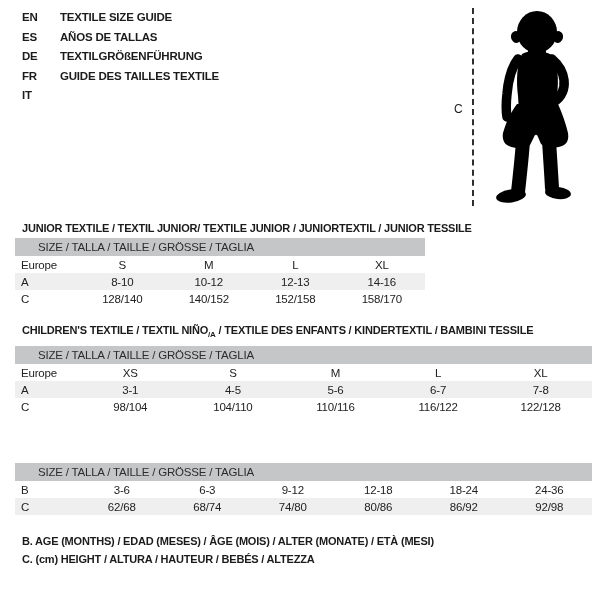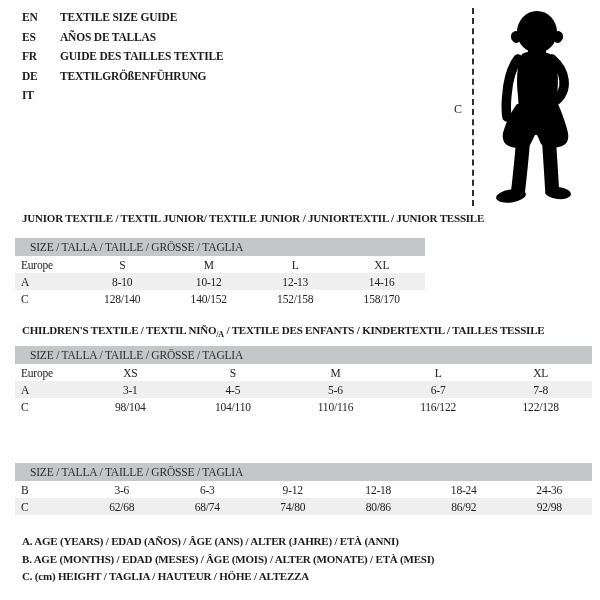--- a/index.html
+++ b/index.html
@@ -1,37 +1,37 @@
 <!DOCTYPE html>
 <html><head>
 <meta charset="utf-8">
 <style>
   * { margin:0; padding:0; box-sizing:border-box; }
   html,body { background:#ffffff; }
   .page {
     position:relative; width:600px; height:600px; background:#ffffff;
-    font-family:Liberation Serif, serif; color:#1b1b1b; overflow:hidden;
+    font-family:Liberation Sans, sans-serif; color:#1b1b1b; overflow:hidden;
   }
   
   .langs { position:absolute; left:22px; top:8px; }
   .lang-row { display:flex; font-weight:bold; font-size:11.5px; line-height:19.5px; letter-spacing:-0.2px; }
   .lang-code { width:38px; }
   
   .figure { position:absolute; left:450px; top:4px; width:148px; height:206px; }
   .c-label { position:absolute; left:4px; top:98px; font-size:12px; }
   .dash { position:absolute; left:22px; top:4px; height:198px; border-left:2px dashed #2e2e2e; }
   .baby { position:absolute; left:30px; top:2px; }
   
   .sec-title { position:absolute; left:22px; font-weight:bold; font-size:11px; letter-spacing:-0.2px; line-height:17px; white-space:nowrap; }
   .sec-title sub { font-size:8px; }
   
   .sizes-table { position:absolute; left:15px; border-collapse:collapse; table-layout:fixed; font-size:11.5px; letter-spacing:-0.2px; }
   .t1 { width:410px; } .t2 { width:577px; } .t3 { width:577px; }
   .sizes-table td { height:17px; text-align:center; vertical-align:middle; color:#222; }
-  .sizes-table tr.bar td { background:#c5c6c7; color:#2c2c2c; text-align:left; padding-left:15px; height:18px; }
+  .sizes-table tr.bar td { background:#c5c6c7; color:#2c2c2c; text-align:left; padding-left:23px; height:18px; }
   .sizes-table td.lbl { text-align:left; padding-left:6px; }
   .sizes-table col.c-lbl { width:64px; }
   .sizes-table tr.alt td { background:#f0eff0; }
   
   .notes { position:absolute; left:22px; top:533px; font-weight:bold; font-size:11px; letter-spacing:-0.2px; line-height:17.5px; }
 </style>
 </head>
 <body>
 
 <div class="page">
@@ -39,26 +39,26 @@
   <div class="langs">
     <div class="lang-row">
       <span class="lang-code">EN</span>
       <span class="lang-title">TEXTILE SIZE GUIDE</span>
     </div>
     <div class="lang-row">
       <span class="lang-code">ES</span>
       <span class="lang-title">AÑOS DE TALLAS</span>
     </div>
     <div class="lang-row">
+      <span class="lang-code">DE</span>
+      <span class="lang-title">TEXTILGRÖßENFÜHRUNG</span>
+    </div>
+    <div class="lang-row">
       <span class="lang-code">FR</span>
       <span class="lang-title">GUIDE DES TAILLES TEXTILE</span>
-    </div>
-    <div class="lang-row">
-      <span class="lang-code">DE</span>
-      <span class="lang-title">TEXTILGRÖßENFÜHRUNG</span>
     </div>
     <div class="lang-row">
       <span class="lang-code">IT</span>
     </div>
   </div>
 
   <div class="figure">
     <span class="c-label">C</span>
     <div class="dash"></div>
     <svg class="baby" width="114" height="200" viewBox="0 0 110 200" xmlns="http://www.w3.org/2000/svg">
@@ -74,21 +74,21 @@
       </g>
       <g fill="none" stroke="#000000" stroke-linecap="round">
         <path d="M36 53 C29 62 26 76 25 88 C24 97 24 105 25 111" stroke-width="9.5"></path>
         <path d="M70 53 C77 59 81 66 82 74 C83 83 79 91 72 96" stroke-width="9.5"></path>
         <path d="M41 135 C40 150 38 168 36 186" stroke-width="14"></path>
         <path d="M67 135 C68 150 69 164 70 182" stroke-width="14"></path>
       </g>
     </svg>
   </div>
 
-  <div class="sec-title" style="top:210px">JUNIOR TEXTILE / TEXTIL JUNIOR/ TEXTILE JUNIOR / JUNIORTEXTIL / JUNIOR TESSILE</div>
+  <div class="sec-title" style="top:220px">JUNIOR TEXTILE / TEXTIL JUNIOR/ TEXTILE JUNIOR / JUNIORTEXTIL / JUNIOR TESSILE</div>
   <table class="sizes-table t1" style="top:238px">
     <colgroup>
         <col class="c-lbl">
         <col>
         <col>
         <col>
         <col>
       </colgroup>
     <tbody>
       <tr class="bar">
@@ -112,21 +112,21 @@
         <td class="lbl">C</td>
         <td>128/140</td>
         <td>140/152</td>
         <td>152/158</td>
         <td>158/170</td>
       </tr>
     </tbody>
   </table>
 
   <div class="sec-title" style="top:322px">
-    <span>CHILDREN'S TEXTILE / TEXTIL NIÑO</span><sub>/A</sub><span> / TEXTILE DES ENFANTS / KINDERTEXTIL / TAILLES TESSILE</span>
+    <span>CHILDREN'S TEXTILE / TEXTIL NIÑO</span><sub>/A</sub><span> / TEXTILE DES ENFANTS / KINDERTEXTIL / BAMBINI TESSILE</span>
   </div>
   <table class="sizes-table t2" style="top:346px">
     <colgroup>
         <col class="c-lbl">
         <col>
         <col>
         <col>
         <col>
         <col>
       </colgroup>
@@ -190,18 +190,17 @@
         <td>68/74</td>
         <td>74/80</td>
         <td>80/86</td>
         <td>86/92</td>
         <td>92/98</td>
       </tr>
     </tbody>
   </table>
 
   <div class="notes">
-    <div>A. AGE (YEARS) / EDAD (AÑOS) / ÂGE (ANS) / ALTER (JAHRE) / ETÀ (ANNI)</div>
     <div>B. AGE (MONTHS) / EDAD (MESES) / ÂGE (MOIS) / ALTER (MONATE) / ETÀ (MESI)</div>
-    <div>C. (cm) HEIGHT / TAGLIA / HAUTEUR / HÖHE / ALTEZZA</div>
+    <div>C. (cm) HEIGHT / ALTURA / HAUTEUR / BEBÉS / ALTEZZA</div>
   </div>
 
 </div>
 
 </body></html>

